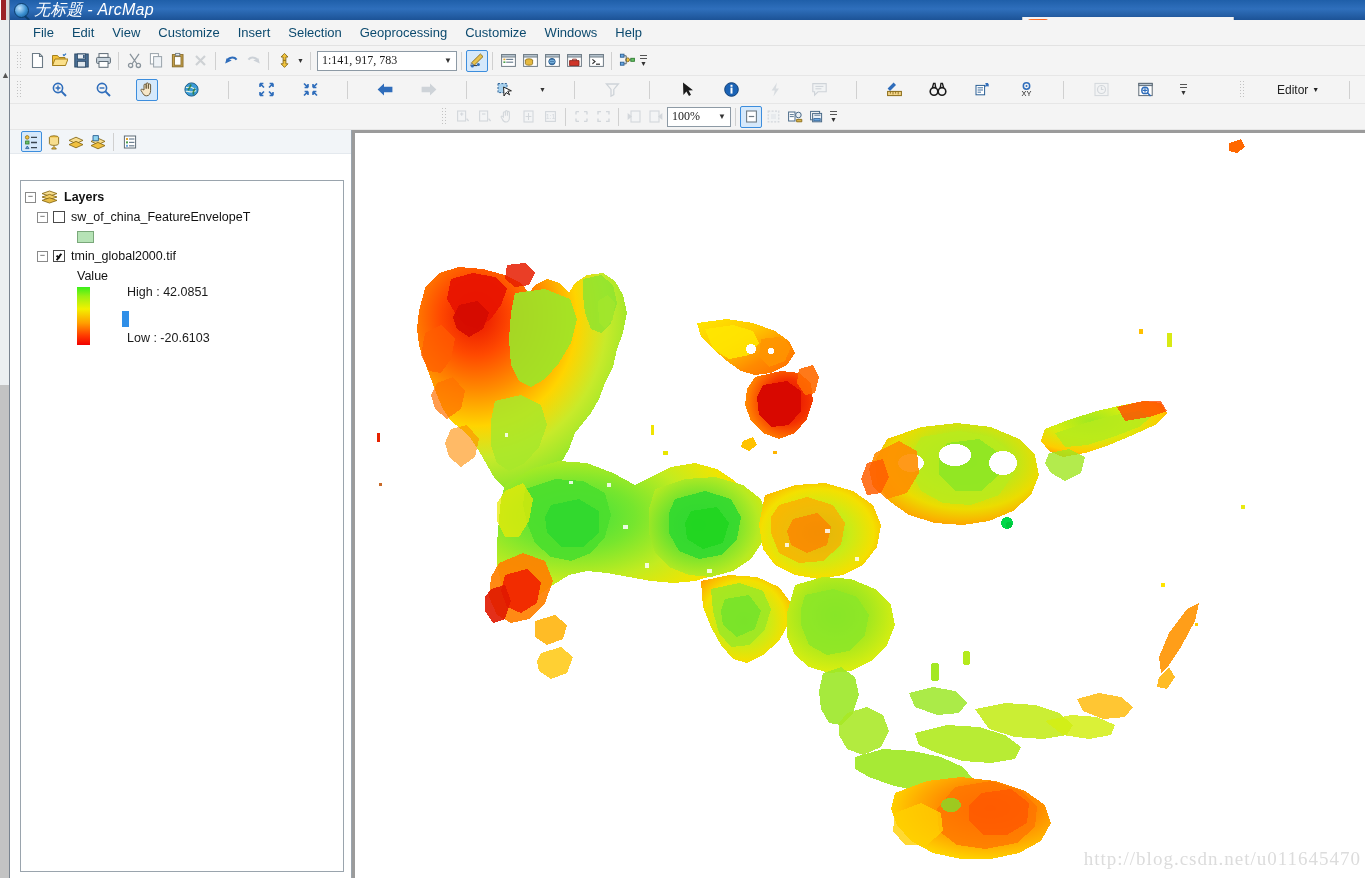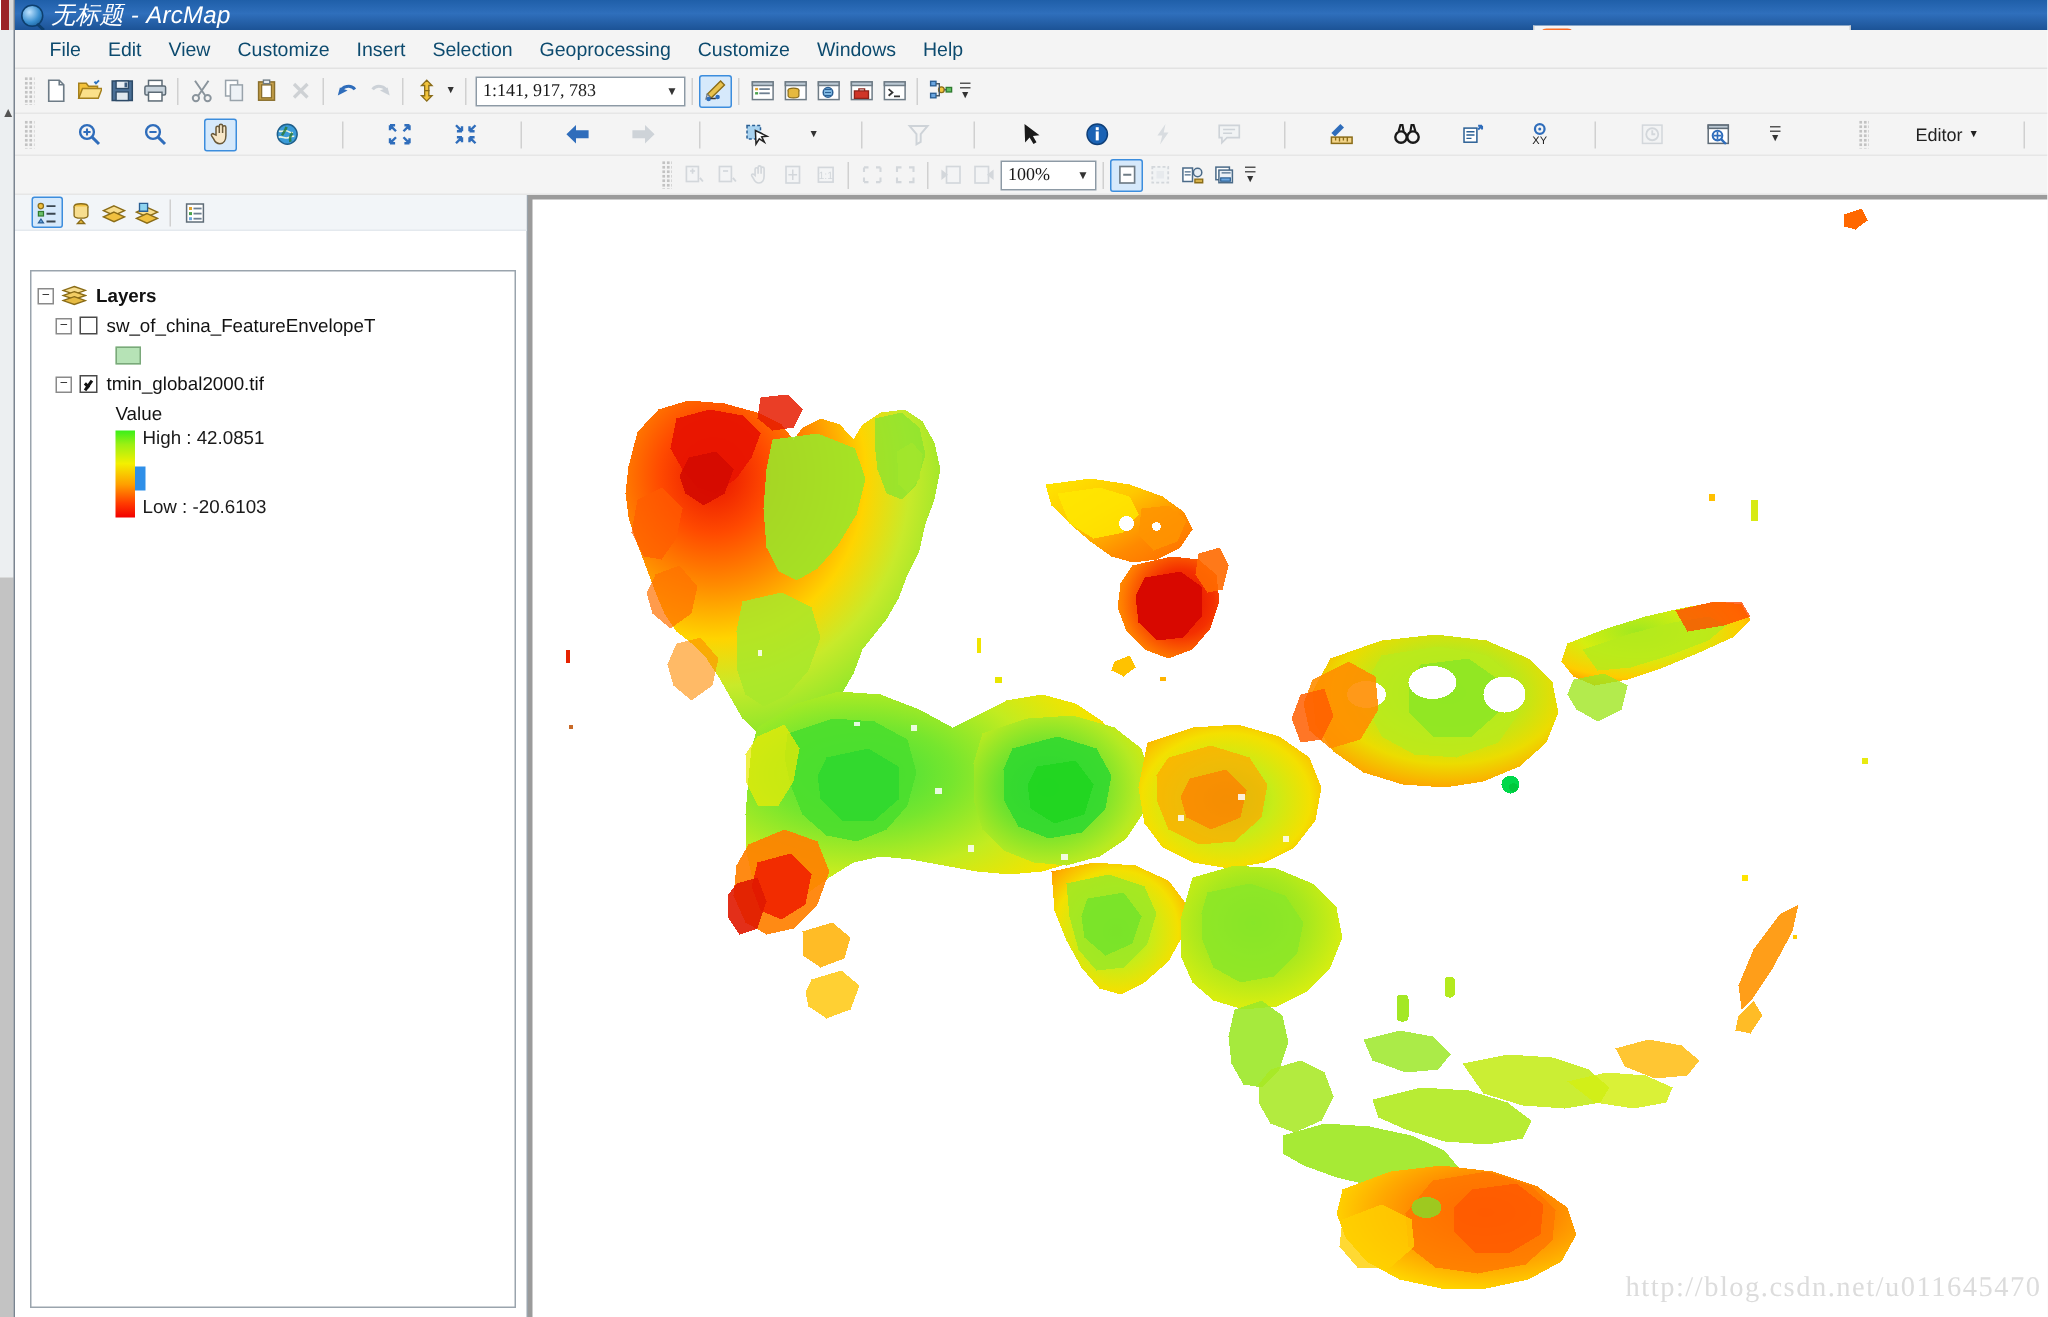--- a/index.html
+++ b/index.html
@@ -176,21 +176,21 @@
     content:""; position:absolute; left:4px; top:2px; width:2px;height:8px;
     background:#111; transform:rotate(35deg);
   }
   .row .lbl{ font-size:12.5px; color:#111; }
   .row .lbl.bold{ font-weight:bold; }
   .indent1{ padding-left:12px; }
   .indent3{ padding-left:52px; }
   .swatch{
     width:17px;height:12px;background:#b6e3b6;border:1px solid #7aa87a;
   }
-  .legend-wrap{ display:flex; padding-left:52px; margin-top:1px; }
+  .legend-wrap{ display:flex; padding-left:52px; margin-top:1px;gap:32px; }
   .ramp{
     width:13px;height:58px; flex:0 0 auto;
     background:linear-gradient(to bottom,#39ef1a 0%,#9cf013 16%,#f3f000 38%,#ff9f00 62%,#ff3a00 84%,#f20000 100%);
   }
   .legend-txt{ padding-left:5px; position:relative; width:240px; }
   .legend-txt .hi{ font-size:12.5px; position:absolute; top:-2px; left:5px; }
   .legend-txt .lo{ font-size:12.5px; position:absolute; top:44px; left:5px; }
   .ramp-cursor{
     position:absolute; left:0px; top:24px; width:7px;height:16px;background:#2f8fe8;
   }

